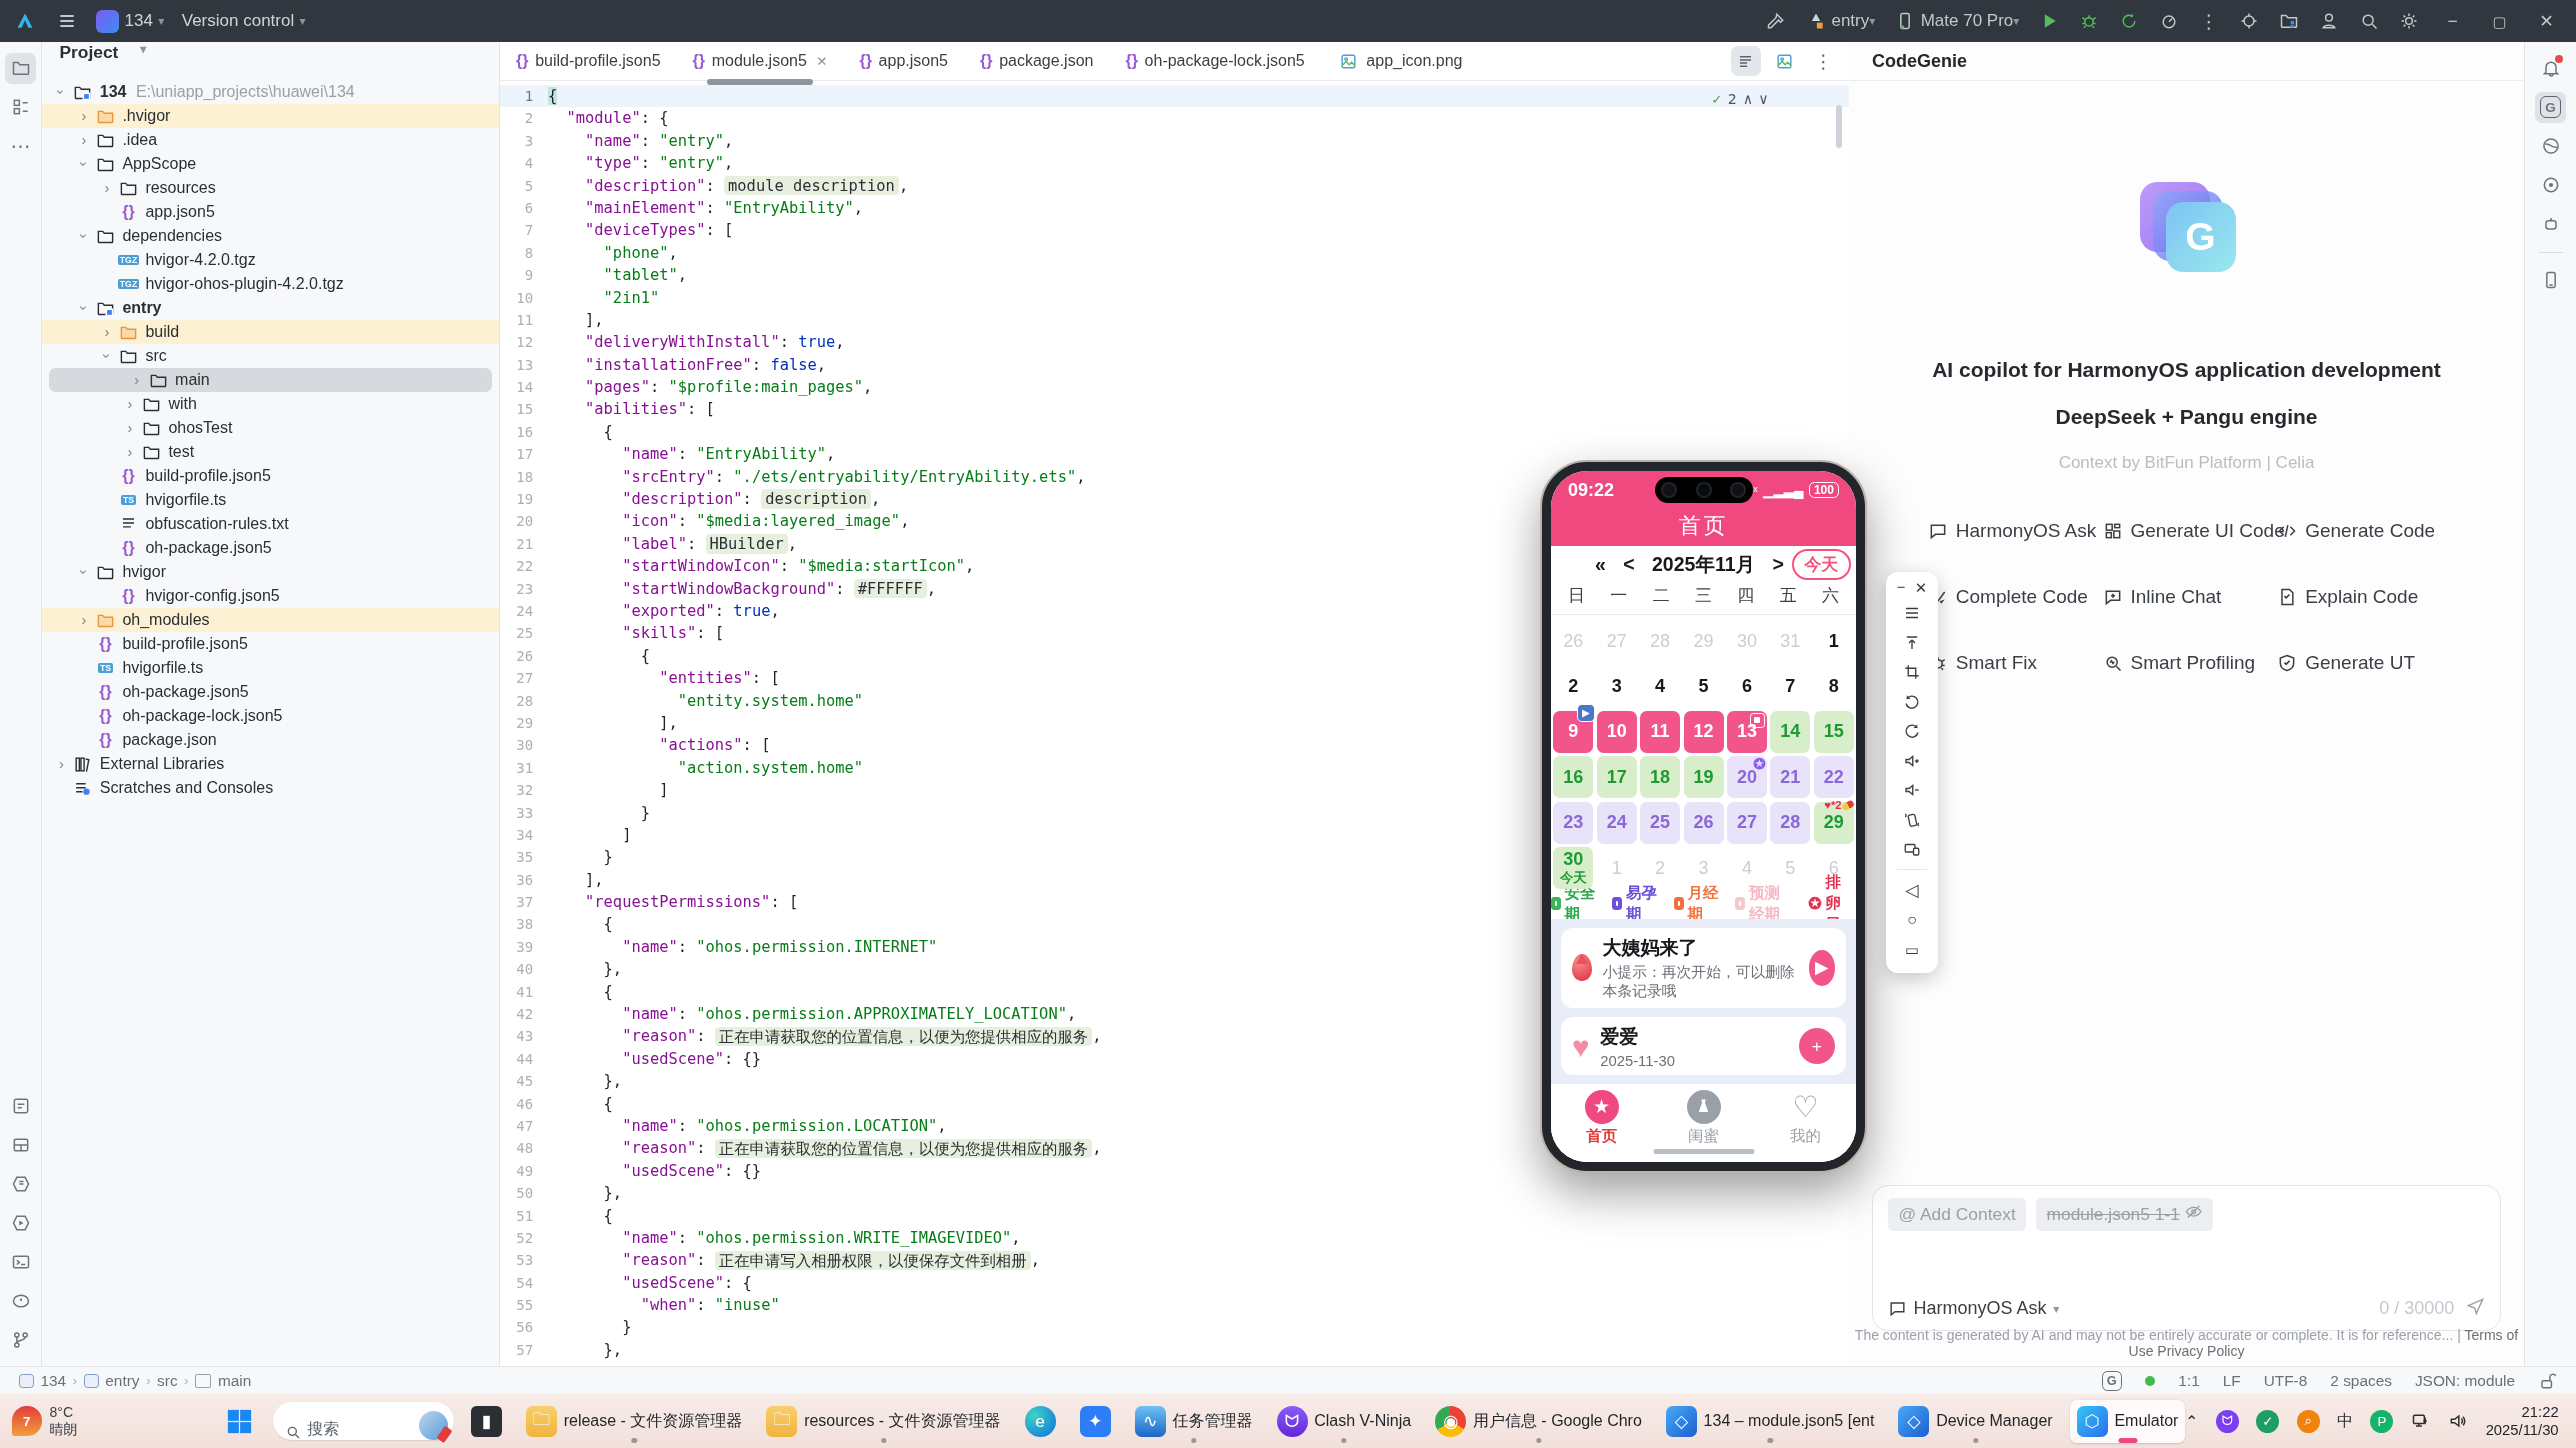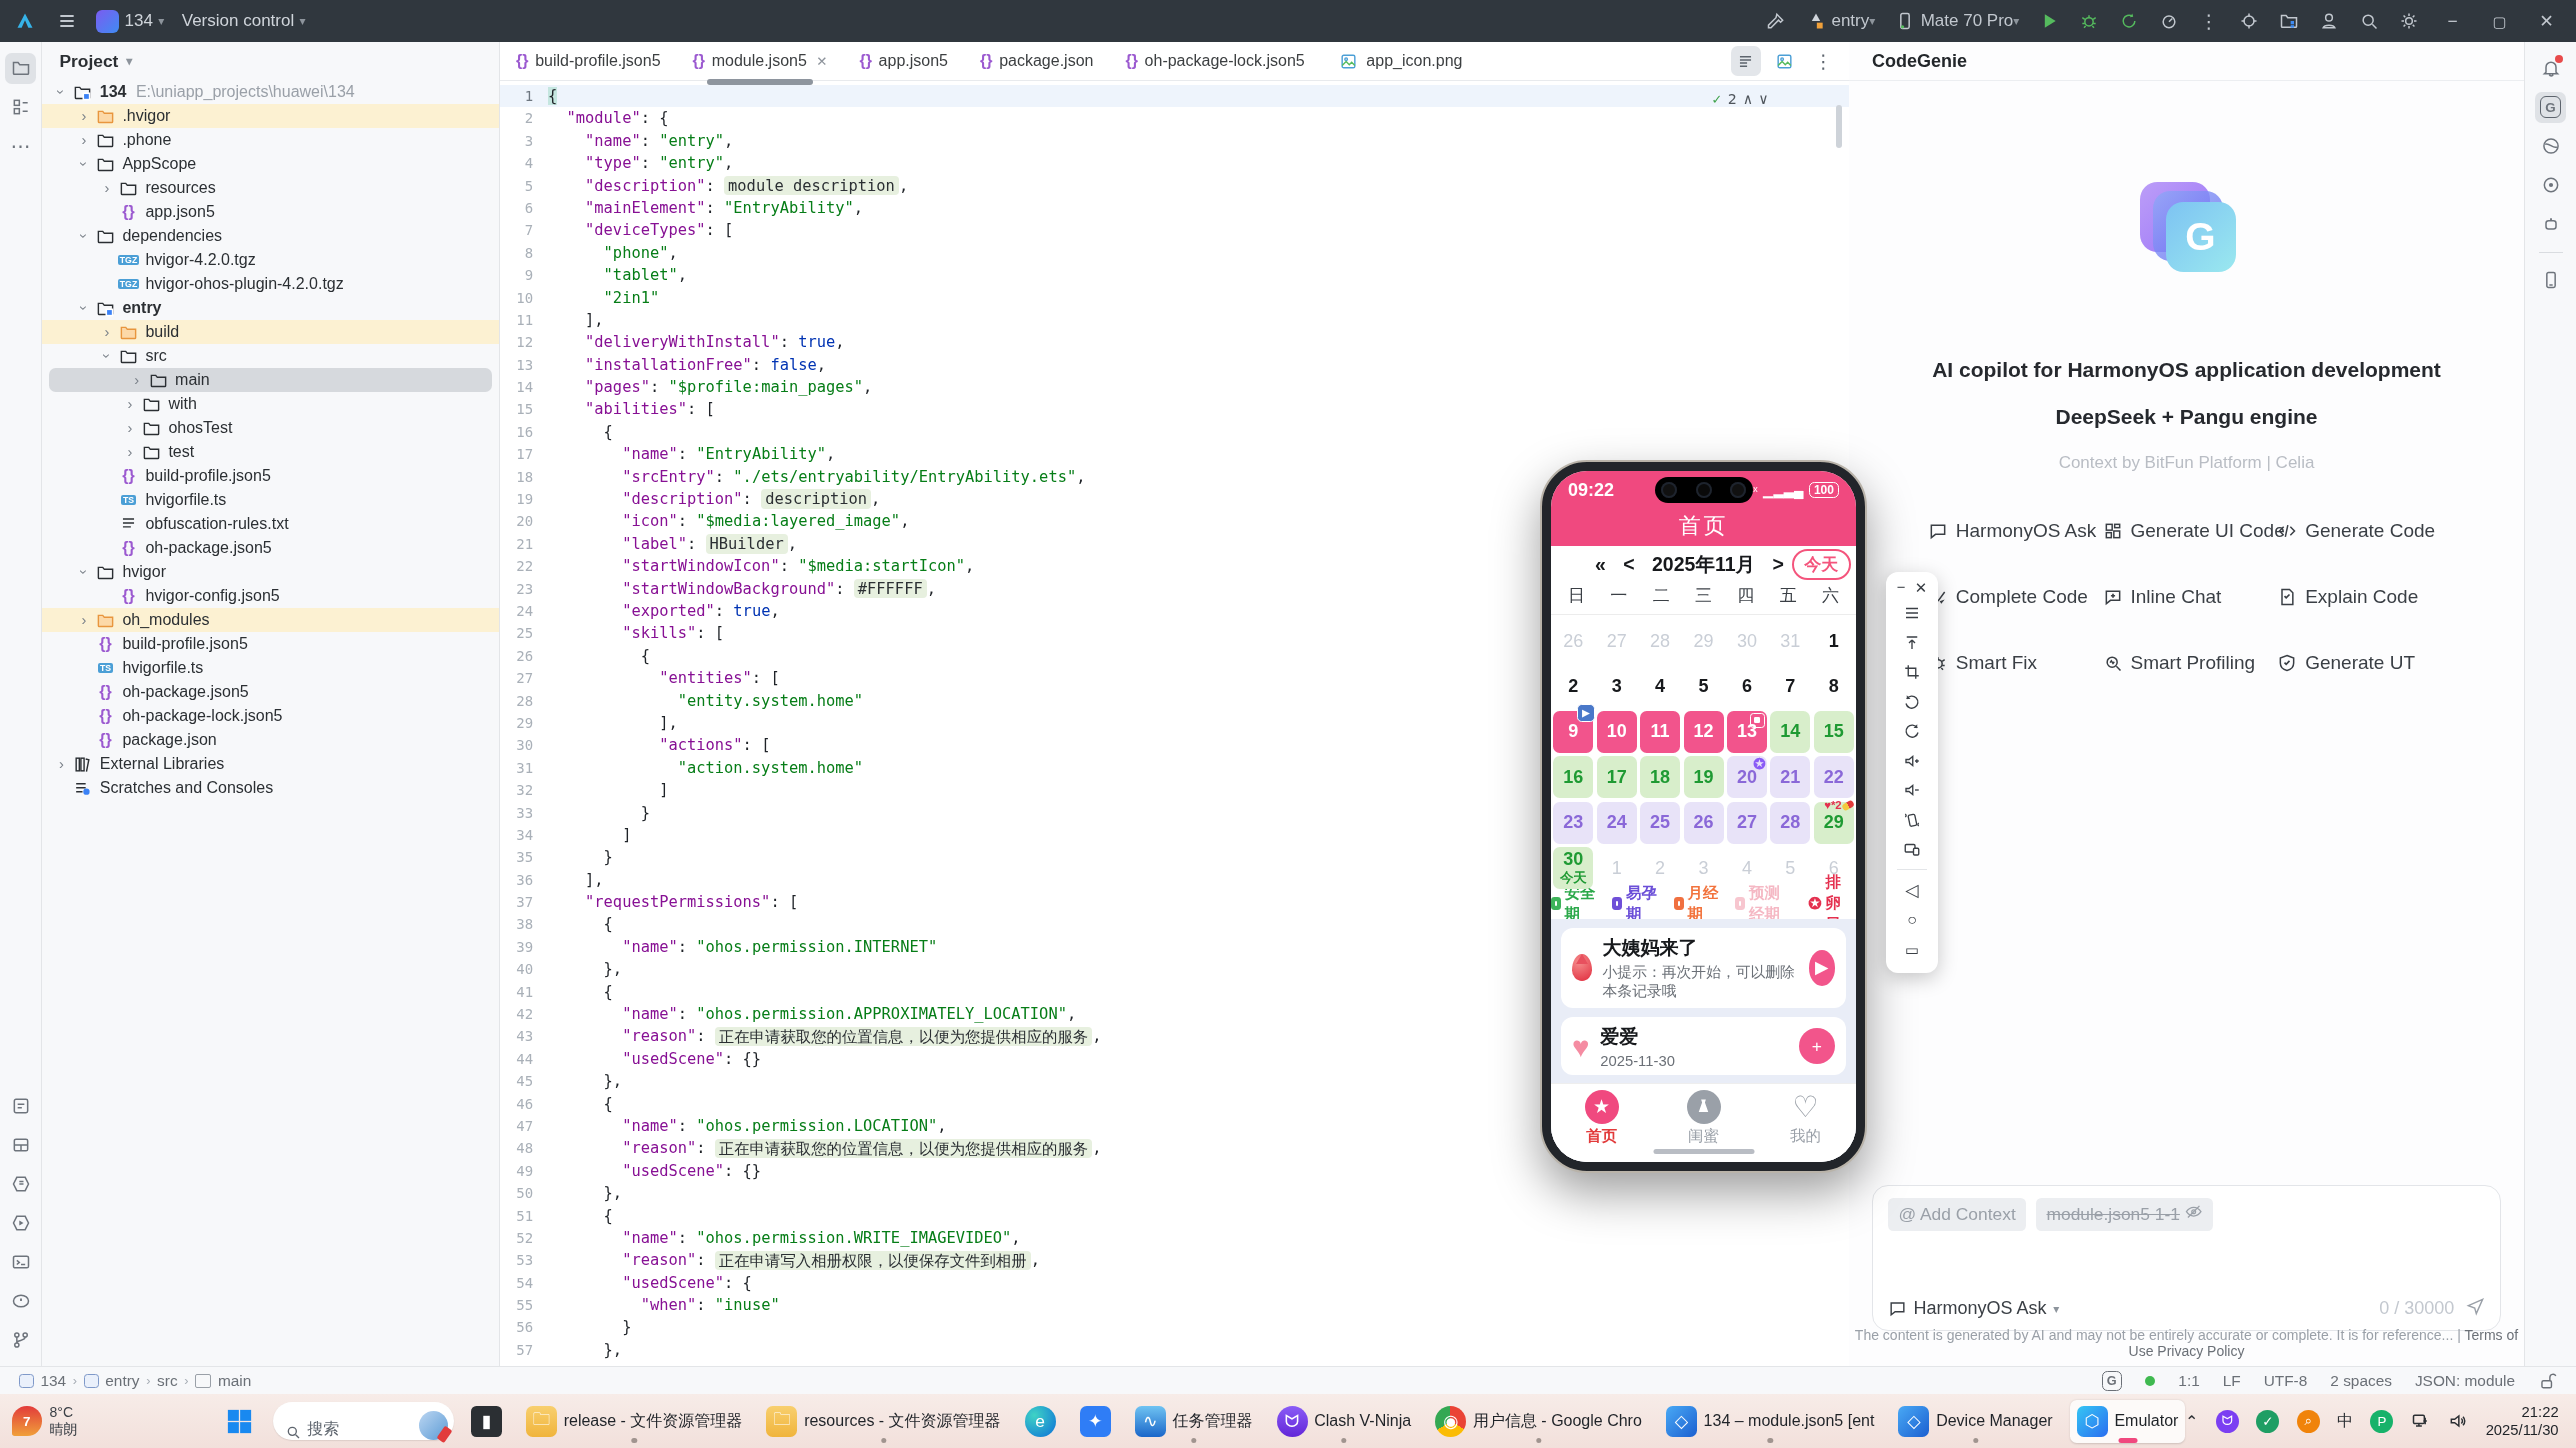--- a/index.html
+++ b/index.html
@@ -23,21 +23,21 @@
   #rightstrip { left:2524px; width:52px; border-right:none; border-left:0.7px solid #e3e5e8; }
   .strip .sicon { width:31px; height:31px; border-radius:6.7px; display:flex; align-items:center; justify-content:center; margin:4px 0; position:relative; }
   .strip .sicon svg { width:20px; height:20px; }
   .strip .sel { background:#dfe2e6; }
   .strip .spacer { flex:1; }
   .strip .sdiv { width:24px; height:0.7px; background:#d9dce0; margin:8px 0; }
   .reddot { position:absolute; top:2.7px; right:2.7px; width:8px; height:8px; border-radius:50%; background:#e84b4b; }
 
   
   #project { position:absolute; left:42px; top:42px; width:458px; height:1324px; background:#f7f8fa; border-right:0.7px solid #e3e5e8; overflow:hidden; }
-  #projhead { height:38px; display:flex; align-items:center; padding-left:17.4px; font-size:17.4px; font-weight:bold; color:#2b2f33; gap:8px; }
+  #projhead { height:38px; display:flex; padding-left:17.4px; font-size:17.4px; font-weight:bold; color:#2b2f33; gap:22px; }
   .tree { font-size:16px; color:#2b2f33; }
   .trow { height:24px; display:flex; align-items:center; white-space:nowrap; }
   .trow.hl { background:#fcf1d2; }
   .trow.selrow { background:#d6d9dd; border-radius:6.7px; margin:0 6.7px; }
   .tchev { width:20px; text-align:center; color:#7a8189; font-size:14.8px; display:inline-block; }
   .tchev.exp { transform:rotate(90deg); }
   .ticon { width:23px; height:20px; display:flex; align-items:center; justify-content:center; margin-right:5.4px; }
   .ticon svg { width:19px; height:19px; }
   .braces { color:#9b59d0; font-weight:bold; font-size:16px; }
   .fbadge { font-size:8.7px; font-weight:bold; color:#fff; background:#4b9fd6; padding:0 2px; border-radius:2px; }
@@ -389,21 +389,21 @@
           </span>
           <span>.hvigor</span>
         </div>
         <div class="trow" style="padding-left: 32px;">
           <span class="tchev">›</span>
           <span class="ticon">
             <svg viewBox="0 0 24 24" fill="none" stroke="currentColor" stroke-width="1.8">
               <path d="M3 5.5h5.5l2 2.5H21v10.5a1 1 0 0 1-1 1H4a1 1 0 0 1-1-1z"></path>
             </svg>
           </span>
-          <span>.phone</span>
+          <span>.idea</span>
         </div>
         <div class="trow" style="padding-left: 32px;">
           <span class="tchev exp">›</span>
           <span class="ticon">
             <svg viewBox="0 0 24 24" fill="none" stroke="currentColor" stroke-width="1.8">
               <path d="M3 5.5h5.5l2 2.5H21v10.5a1 1 0 0 1-1 1H4a1 1 0 0 1-1-1z"></path>
             </svg>
           </span>
           <span>AppScope</span>
         </div>

